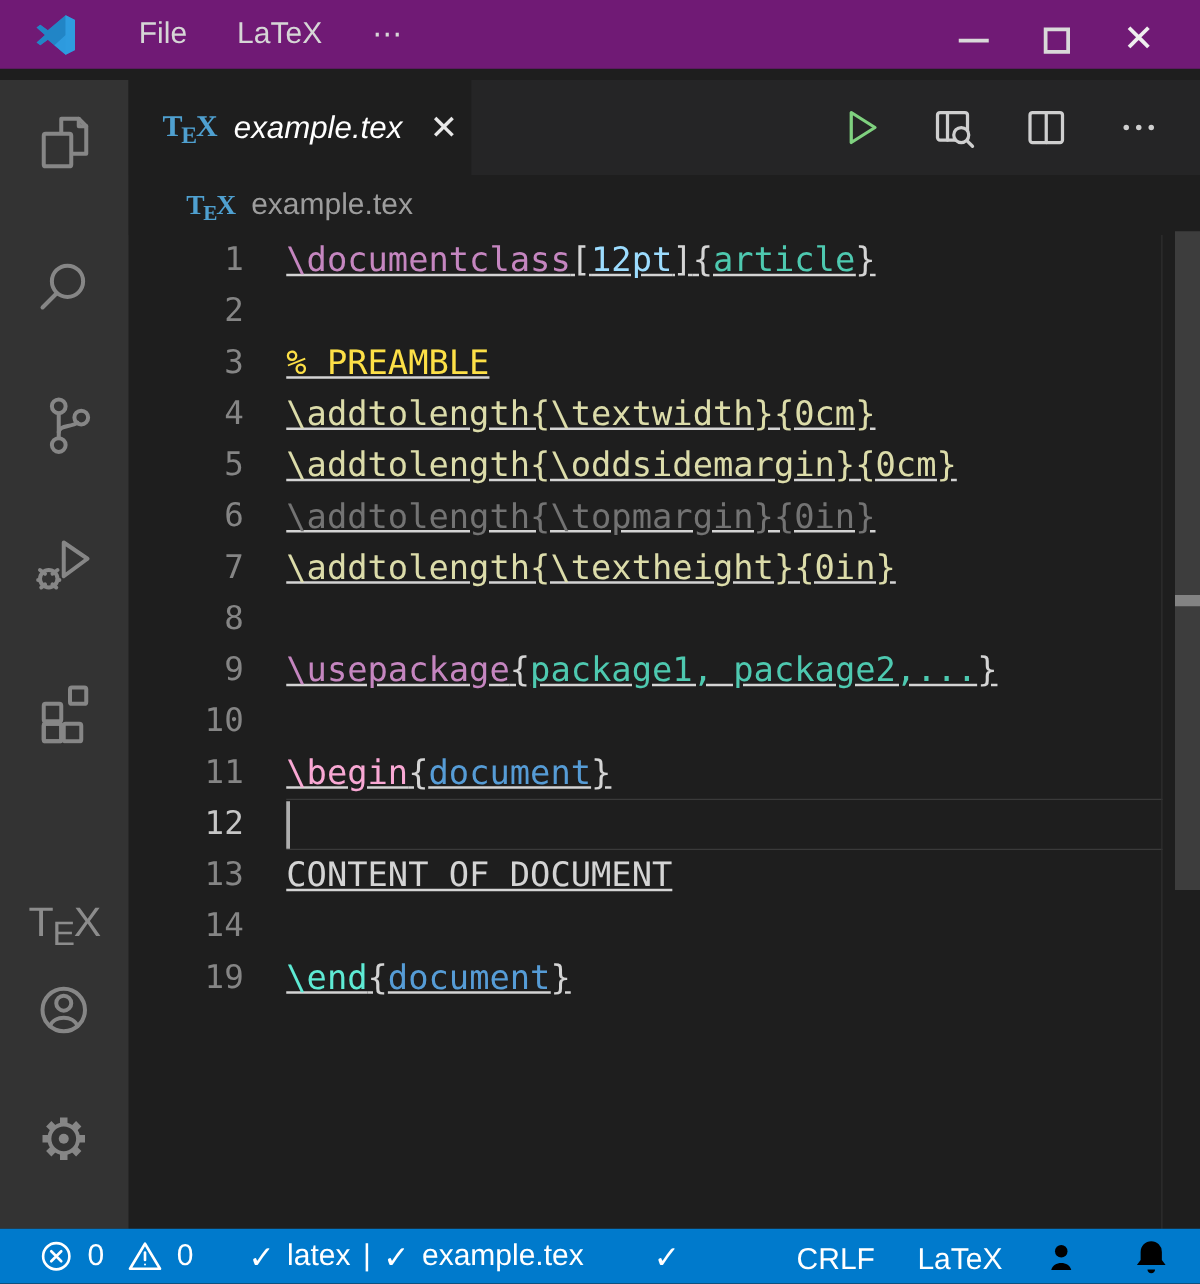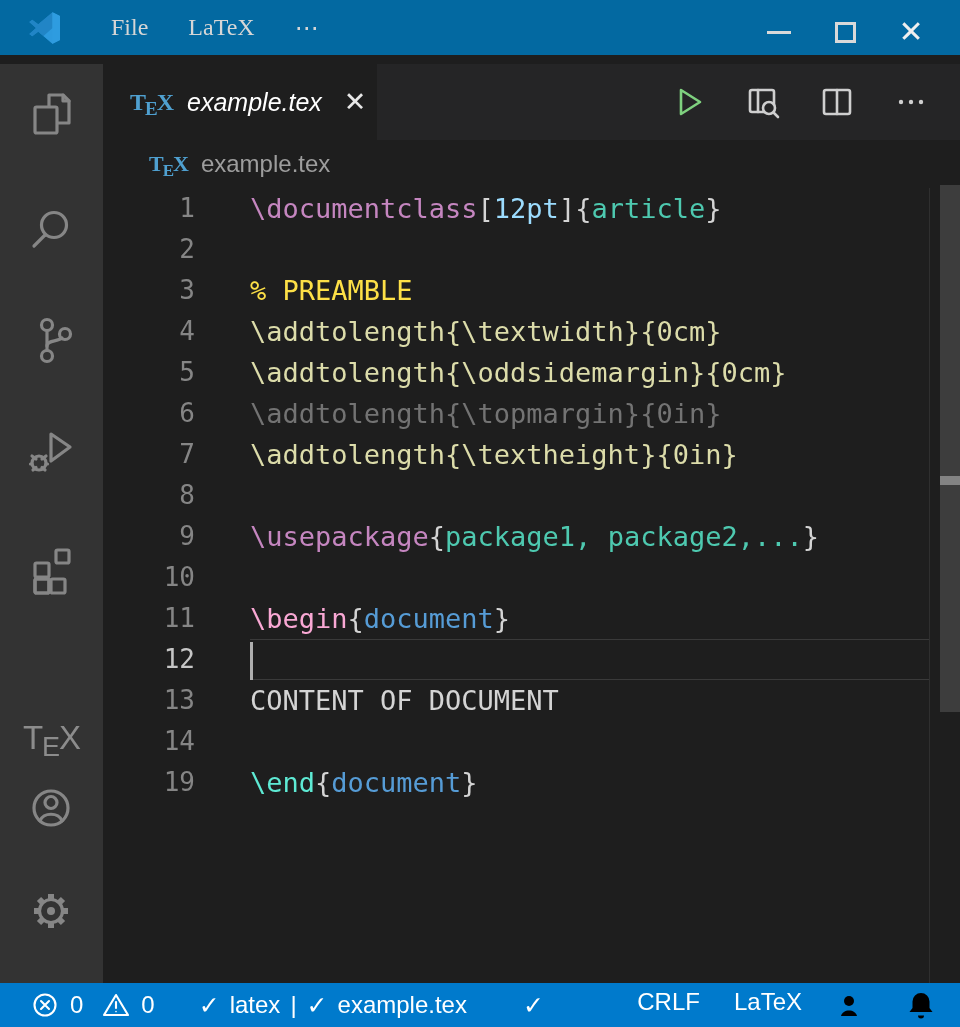--- a/index.html
+++ b/index.html
@@ -2,21 +2,21 @@
 <html><head>
 <meta charset="utf-8">
 <style>
   * { margin:0; padding:0; box-sizing:border-box; }
   html,body { width:960px; height:1027px; background:#1e1e1e; overflow:hidden;
     font-family:"Liberation Sans","DejaVu Sans",sans-serif; }
   .window { position:relative; width:960px; height:1027px; background:#1e1e1e; }
 
   
   .titlebar { position:absolute; top:0; left:0; width:960px; height:55px;
-    background:#0369a1; display:flex; align-items:center;font-family:Liberation Serif, serif; }
+    background:#701a75; display:flex; align-items:center; }
   .logo { margin-left:27px; width:36px; height:36px; flex:0 0 auto; }
   .menus { display:flex; margin-left:28px; gap:0; }
   .menu-item { color:#d6d6d6; font-size:24px; padding:6px 20px; border-radius:6px; cursor:default; }
   .win-title { position:absolute; left:450px; top:0; height:64px; display:flex; align-items:center;
     color:#cccccc; font-size:24px; }
   .win-controls { position:absolute; right:0; top:0; height:64px; display:flex; }
   .win-btn { width:66px; height:64px; display:flex; align-items:center; justify-content:center; }
   .glyph-min { width:24px; height:3px; background:#d9d9d9; }
   .glyph-max { width:21px; height:21px; border:3px solid #d9d9d9; }
   .glyph-close { color:#efefef; font-size:30px; line-height:1; font-weight:400; }
@@ -45,35 +45,35 @@
   .breadcrumb { position:absolute; left:0; top:76px; width:857px; height:48px; background:#1e1e1e;
     display:flex; align-items:center; padding-left:46px; }
   .breadcrumb-file { color:#9d9d9d; font-size:24px; margin-left:13px; }
 
   
   .code { position:absolute; left:0; top:124px; width:857px; bottom:0;
     font-family:"DejaVu Sans Mono","Liberation Mono",monospace; font-size:27px; }
   .code-line { display:flex; height:41px; line-height:41px; }
   .line-num { width:92px; text-align:right; color:#858585; font-size:26px; flex:0 0 auto; }
   .code-line.current .line-num { color:#c6c6c6; }
-  .line-text { flex:1; margin-left:55px; margin-right:30px; white-space:pre; color:#d4d4d4; }
+  .line-text { flex:1; margin-left:34px; margin-right:30px; white-space:pre; color:#d4d4d4;text-decoration:underline; }
   .code-line.current .line-text { border-top:1px solid #3a3a3a; border-bottom:1px solid #3a3a3a; }
   .cursor { display:inline-block; width:3px; height:38px; background:#aeaeae; vertical-align:middle; margin-top:-4px; }
 
   
   .overview-hairline { position:absolute; right:30px; top:124px; bottom:0; width:1px; background:#2f2f2f; }
   .v-scrollbar { position:absolute; right:0; top:124px; bottom:0; width:20px; }
   .v-slider { position:absolute; right:0; top:-3px; width:20px; height:527px; background:rgba(121,121,121,0.35); }
   .ov-cursor-marker { position:absolute; right:0; top:288px; width:20px; height:9px; background:rgba(190,190,190,0.55); }
 
   
   .statusbar { position:absolute; left:0; top:983px; width:960px; height:44px; background:#007acc;
     color:#ffffff; display:flex; align-items:center; font-size:24px; }
   .sb-left { display:flex; align-items:center; margin-left:30px; }
-  .sb-right { display:flex; align-items:flex-start; margin-left:auto; margin-right:22px; gap:34px; }
+  .sb-right { display:flex; align-items:flex-end; margin-left:auto; margin-right:22px; gap:34px; }
   .sb-item { display:flex; align-items:center; gap:10px; }
   .sb-gap-a { margin-left:44px; }
   .sb-gap-b { margin-left:56px; }
   .sb-item svg { fill:none; stroke:#ffffff; stroke-width:2.1; stroke-linecap:round; stroke-linejoin:round; }
   .sb-check { font-family:"DejaVu Sans",sans-serif; font-size:25px; }
 </style>
 </head>
 <body>
 
 <div class="window">

